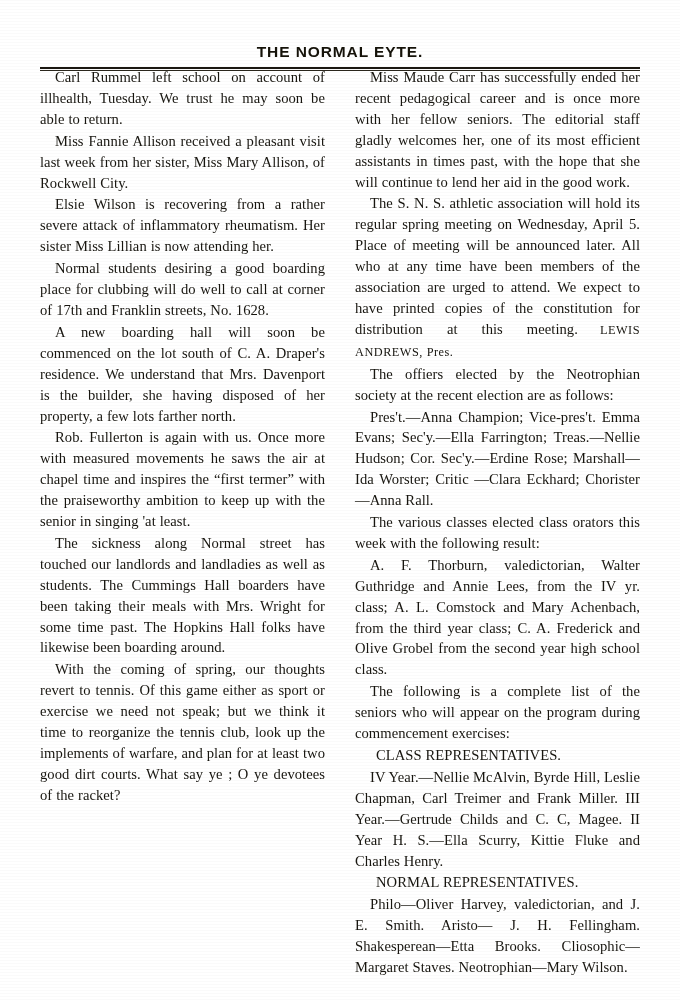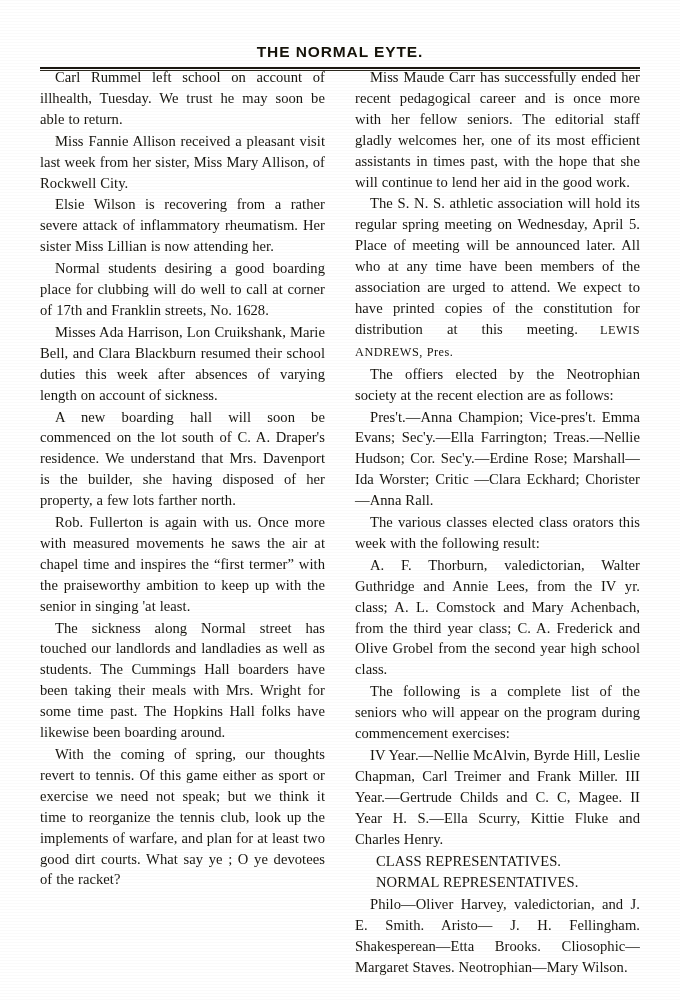--- a/index.html
+++ b/index.html
@@ -128,37 +128,36 @@
     </div>
   </div>
 
   <div class="columns">
 
     <div class="col" id="left-col">
         <p class="para">Carl Rummel left school on account of illhealth, Tuesday.  We trust he may soon be able to return.</p>
         <p class="para">Miss Fannie Allison received a pleasant visit last week from her sister, Miss Mary Allison, of Rockwell City.</p>
         <p class="para">Elsie Wilson is recovering from a rather severe attack of inflammatory rheumatism. Her sister Miss Lillian is now attending her.</p>
         <p class="para">Normal students desiring a good boarding place for clubbing will do well to call at corner of 17th and Franklin streets, No. 1628.</p>
-        <p class="para">Misses Ada Harrison, Lon Cruikshank, Marie Bell, and Clara Blackburn resumed their school duties this week after absences of varying length on account of sickness.</p>
         <p class="para">A new boarding hall will soon be commenced on the lot south of C. A. Draper's residence.  We understand that Mrs. Davenport is the builder, she having disposed of her property, a few lots farther north.</p>
         <p class="para">Rob. Fullerton is again with us.  Once more with measured movements he saws the air at chapel time and inspires the “first termer” with the praiseworthy ambition to keep up with the senior in singing 'at least.</p>
         <p class="para">The sickness along Normal street has touched our landlords and landladies as well as students. The Cummings Hall boarders have been taking their meals with Mrs. Wright for some time past.  The Hopkins Hall folks have likewise been boarding around.</p>
         <p class="para">With the coming of spring, our thoughts revert to tennis.  Of this game either as sport or exercise we need not speak; but we think it time to reorganize the tennis club, look up the implements of warfare, and plan for at least two good dirt courts. What say ye ; O ye devotees of the racket?</p>
       </div>
 
     <div class="col" id="right-col">
         <p class="para">Miss Maude Carr has successfully ended her recent pedagogical career and is once more with her fellow seniors.  The editorial staff gladly welcomes her, one of its most efficient assistants in times past, with the hope that she will continue to lend her aid in the good work.</p>
         <p class="para"><span>The S. N. S. athletic association will hold its regular spring meeting on Wednesday, April 5.  Place of meeting will be announced later.  All who at any time have been members of the association are urged to attend.  We expect to have printed copies of the constitution for distribution at this meeting.</span>  <span class="smallcaps">LEWIS ANDREWS, Pres.</span></p>
         <p class="para">The offiers elected by the Neotrophian society at the recent election are as follows:</p>
         <p class="para">Pres't.—Anna Champion;  Vice-pres't. Emma Evans;  Sec'y.—Ella Farrington; Treas.—Nellie Hudson;  Cor. Sec'y.—Erdine Rose; Marshall—Ida Worster; Critic —Clara Eckhard; Chorister—Anna Rall.</p>
         <p class="para">The various classes elected class orators this week with the following result:</p>
         <p class="para">A. F. Thorburn, valedictorian, Walter Guthridge and Annie Lees, from the IV yr. class; A. L. Comstock and Mary Achenbach, from the third year class; C. A. Frederick and Olive Grobel from the second year high school class.</p>
         <p class="para">The following is a complete list of the seniors who will appear on the program during commencement exercises:</p>
+        <p class="para subhead">CLASS REPRESENTATIVES.</p>
         <p class="para">IV Year.—Nellie McAlvin, Byrde Hill, Leslie Chapman, Carl Treimer and Frank Miller.  III Year.—Gertrude Childs and C. C, Magee.  II Year H. S.—Ella Scurry, Kittie Fluke and Charles Henry.</p>
-        <p class="para subhead">CLASS REPRESENTATIVES.</p>
         <p class="para subhead">NORMAL REPRESENTATIVES.</p>
         <p class="para">Philo—Oliver Harvey, valedictorian, and J. E. Smith.  Aristo— J. H. Fellingham. Shakesperean—Etta Brooks. Cliosophic— Margaret Staves.  Neotrophian—Mary Wilson.</p>
       </div>
 
   </div>
 
   <div class="grain"></div>
 </div>
 
 </body></html>

